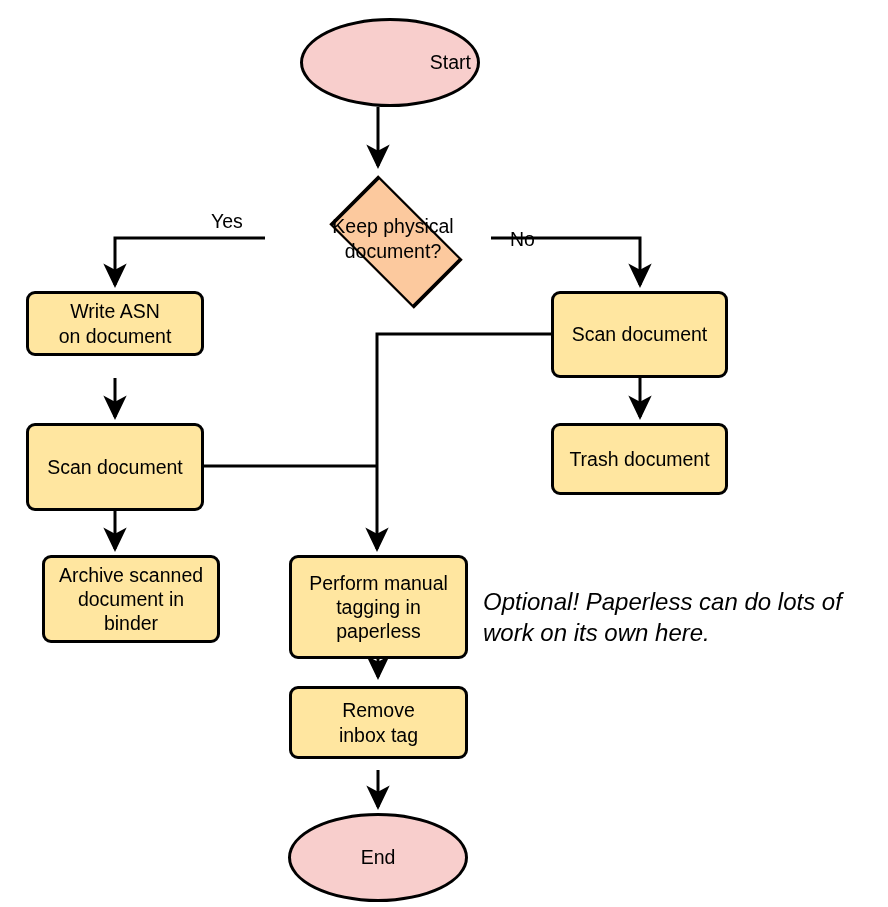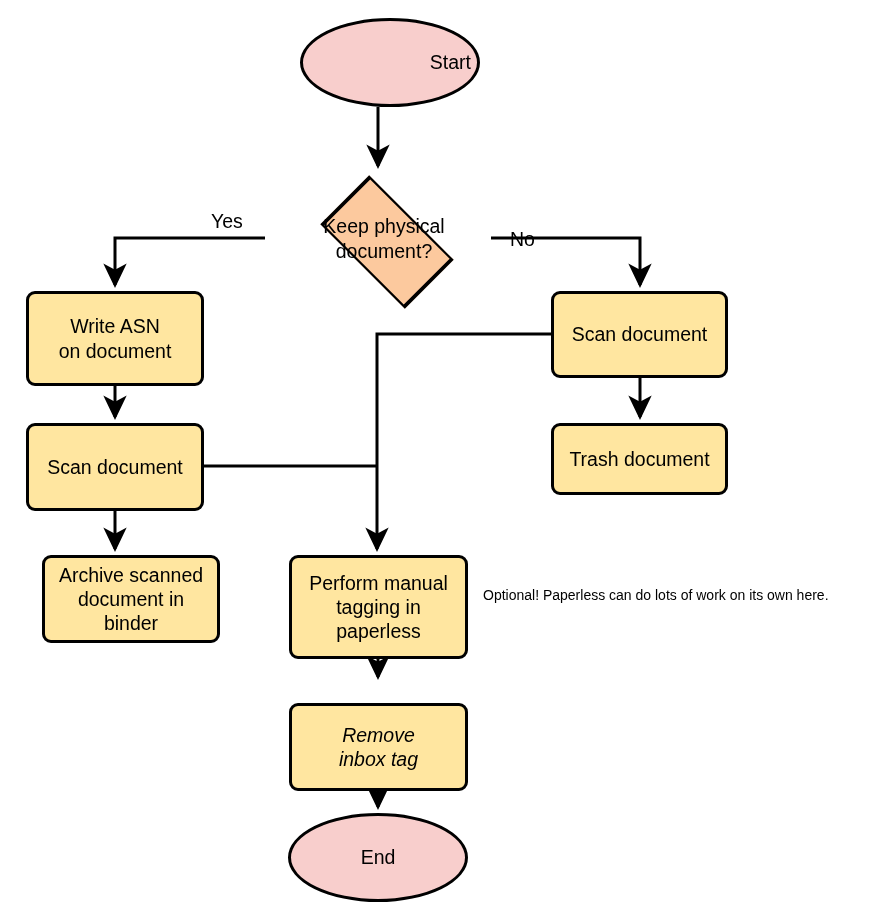--- a/index.html
+++ b/index.html
@@ -82,21 +82,22 @@
   .edge-label {
     position: absolute;
     font-size: 19.5px;
     color: #000000;
     line-height: 1;
     z-index: 4;
     white-space: nowrap;
   }
   .annotation {
     position: absolute;
-    font-size: 14px;
+    font-style: italic;
+    font-size: 24px;
     line-height: 1.3;
     color: #000000;
     z-index: 4;
   }
 </style>
 </head>
 <body>
 
 <div id="flowchart-canvas">
 
@@ -125,30 +126,30 @@
 
     <path d="M378,642 L378,677" stroke="#000000" stroke-width="3" fill="none" marker-end="url(#arrowhead)"></path>
 
     <path d="M378,770 L378,807" stroke="#000000" stroke-width="3" fill="none" marker-end="url(#arrowhead)"></path>
   </svg>
 
   <div class="node terminator" style="left:300px; top:18px; width:180px; height:89px;justify-content:flex-end;">
     <span class="node-label">Start</span>
   </div>
 
-  <div class="node decision" style="left:271px; top:173px; width:226px; height:131px;text-align:center;">
+  <div class="node decision" style="left:280px; top:173px; width:226px; height:131px;text-align:center;">
     <span class="diamond-shape"></span>
     <span class="node-label">Keep physical
 document?</span>
   </div>
 
   <span class="edge-label" style="left:211px; top:212px;">Yes</span>
   <span class="edge-label" style="left:510px; top:212px;margin-top:18px;">No</span>
 
-  <div class="node process" style="left:26px; top:291px; width:178px; height:95px;">
+  <div class="node process" style="left:26px; top:291px; width:178px; height:65px;">
     <span class="node-label">Write ASN
 on document</span>
   </div>
 
   <div class="node process" style="left:26px; top:423px; width:178px; height:88px;">
     <span class="node-label">Scan document</span>
   </div>
 
   <div class="node process" style="left:26px; top:555px; width:178px; height:88px;margin-left:16px;">
     <span class="node-label">Archive scanned
@@ -163,21 +164,21 @@
   <div class="node process" style="left:551px; top:423px; width:177px; height:72px;">
     <span class="node-label">Trash document</span>
   </div>
 
   <div class="node process" style="left:289px; top:555px; width:179px; height:104px;">
     <span class="node-label">Perform manual
 tagging in
 paperless</span>
   </div>
 
-  <div class="node process" style="left:289px; top:703px; width:179px; height:88px;font-style:italic;">
+  <div class="node process" style="left:289px; top:686px; width:179px; height:73px;">
     <span class="node-label">Remove
 inbox tag</span>
   </div>
 
   <div class="node terminator" style="left:288px; top:813px; width:180px; height:89px;">
     <span class="node-label">End</span>
   </div>
 
   <div class="annotation" style="left:483px; top:586px; width:400px;">Optional! Paperless can do lots of work on its own here.</div>
 

